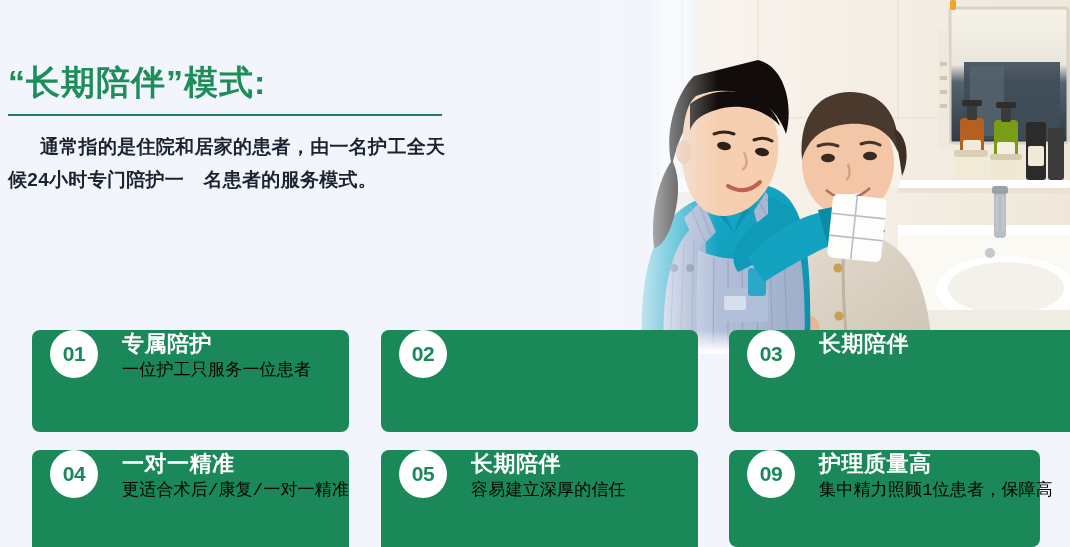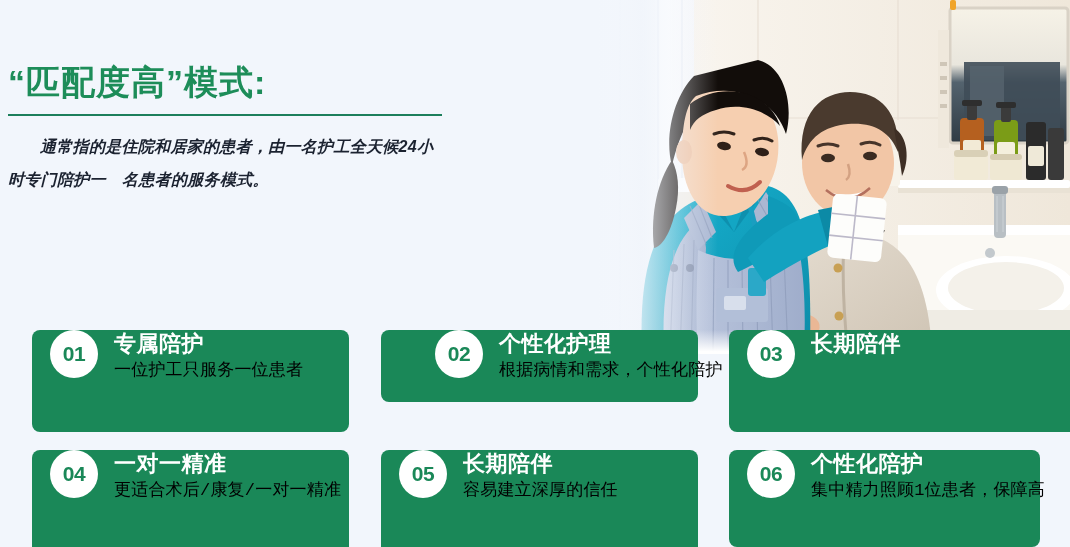--- a/index.html
+++ b/index.html
@@ -36,55 +36,54 @@
     position:absolute; left:8px; top:60px;
     font-size:34px; font-weight:bold; letter-spacing:1px;
     color:#1d8d59; white-space:nowrap;
   }
   .divider{
     position:absolute; left:8px; top:114px; width:434px; height:2px;
     background:#1d7f5c;
   }
   .bodytext{
     position:absolute; left:8px; top:130px; width:440px;
-    font-size:16px; font-weight:bold; line-height:33px;
+    font-size:19px; font-weight:bold; line-height:33px;
     color:#1b2230; text-indent:32px;
     letter-spacing:.3px;
-    font-style:italic;
   }
 
   
   .card{
     position:absolute;
     background:#1a8858;
     border-radius:8px;
     display:flex; align-items:flex-start;
   }
   .badge{
     flex:0 0 auto;
     width:48px; height:48px; margin-left:18px;
     border-radius:50%;
     background:#ffffff;
     display:flex; align-items:center; justify-content:center;
     font-size:21px; font-weight:bold; color:#1a8858;
     letter-spacing:-.5px;
   }
-  .card-text{ margin-left:16px; }
+  .card-text{ margin-left:24px; }
   .card-title{
     font-size:22px; font-weight:bold; color:#ffffff;
     line-height:27px; letter-spacing:.5px;
   }
   .card-sub{
     font-size:17px; color:#000000; line-height:22px;
     margin-top:3px; letter-spacing:.2px; white-space:nowrap;font-family:Liberation Mono, monospace;
   }
 
   
   #card-0{ left:32px;  top:330px; width:317px; height:102px; }
-  #card-1{ left:381px; top:330px; width:317px; height:72px;padding-left:36px; }
+  #card-1{ left:381px; top:330px; width:317px; height:102px; }
   #card-2{ left:729px; top:330px; width:361px; height:102px; }
   #card-3{ left:32px;  top:450px; width:317px; height:120px;  }
   #card-4{ left:381px; top:450px; width:317px; height:115px;  }
   #card-5{ left:729px; top:450px; width:311px; height:97px;  }
 </style>
 </head>
 <body>
 
 <div class="page">
 
@@ -314,38 +313,34 @@
           <path d="M130 186 Q148 196 162 182" stroke="#c0604f" stroke-width="4" fill="none" stroke-linecap="round"></path>
 
           <ellipse cx="86" cy="152" rx="8" ry="12" fill="#efc3a4"></ellipse>
         </g>
       </g>
     </svg>
   </div>
   <div class="photo-fade"></div>
   <div class="photo-bottomfade"></div>
 
-  <div class="headline">“匹配度高”模式:</div>
+  <div class="headline">“长期陪伴”模式:</div>
   <div class="divider"></div>
   <div class="bodytext">通常指的是住院和居家的患者，由一名护工全天候24小时专门陪护一　名患者的服务模式。</div>
 
   <div class="card" id="card-0">
     <div class="badge">01</div>
     <div class="card-text">
       <div class="card-title">专属陪护</div>
       <div class="card-sub">一位护工只服务一位患者</div>
     </div>
   </div>
 
   <div class="card" id="card-1">
     <div class="badge">02</div>
-    <div class="card-text">
-      <div class="card-title">个性化护理</div>
-      <div class="card-sub">根据病情和需求，个性化陪护</div>
-    </div>
   </div>
 
   <div class="card" id="card-2">
     <div class="badge">03</div>
     <div class="card-text">
       <div class="card-title">长期陪伴</div>
     </div>
   </div>
 
   <div class="card" id="card-3">
@@ -358,20 +353,20 @@
 
   <div class="card" id="card-4">
     <div class="badge">05</div>
     <div class="card-text">
       <div class="card-title">长期陪伴</div>
       <div class="card-sub">容易建立深厚的信任</div>
     </div>
   </div>
 
   <div class="card" id="card-5">
-    <div class="badge">06</div>
-    <div class="card-text">
-      <div class="card-title">个性化陪护</div>
+    <div class="badge">09</div>
+    <div class="card-text">
+      <div class="card-title">护理质量高</div>
       <div class="card-sub">集中精力照顾1位患者，保障高</div>
     </div>
   </div>
 
 </div>
 
 </body></html>

